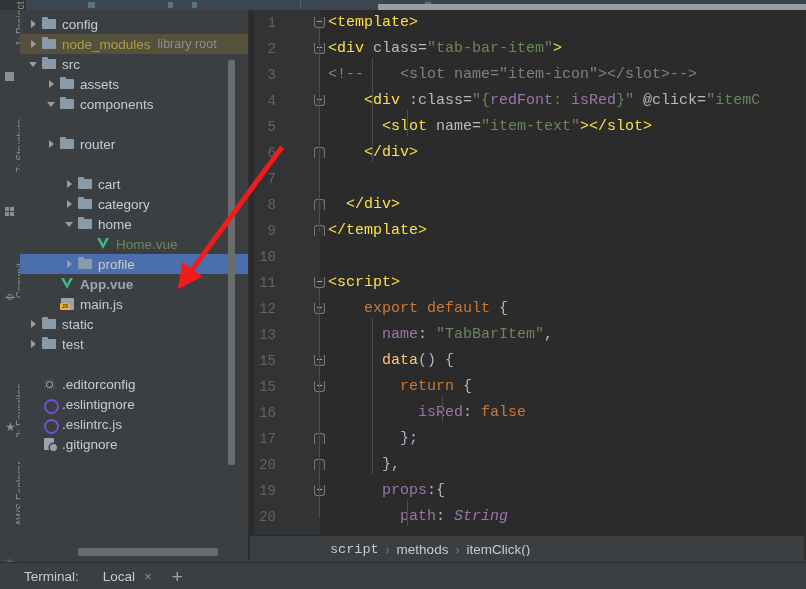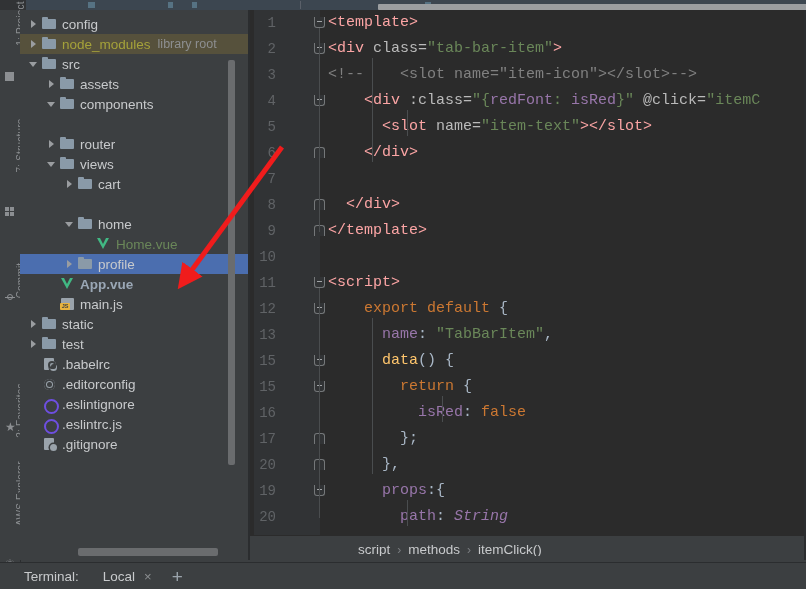--- a/index.html
+++ b/index.html
@@ -76,21 +76,21 @@
   .fm{position:absolute;left:0;top:7px;width:11px;height:11px;border:1px solid #747779;
       box-sizing:border-box;background:#313335;}
   .fm.minus::after{content:"";position:absolute;left:2px;top:4px;width:5px;height:1px;background:#a0a3a5;}
   .fm.top{border-radius:0 0 3px 3px;border-top:none;}
   .fm.end{border-radius:3px 3px 0 0;border-bottom:none;}
   .fline{position:absolute;left:69px;width:1px;background:#4a4d4f;}
   .code{position:absolute;left:78px;top:0;width:478px;height:525px;
         font-family:"Liberation Mono",monospace;font-size:15px;white-space:pre;overflow:hidden;}
   .cl{position:absolute;left:0;height:26px;line-height:26px;}
   .ind{position:absolute;width:1px;background:#4a4d4f;}
-  .tag{color:#fca5a5;}
+  .tag{color:#fde047;}
   .attr{color:#bababa;}
   .str{color:#6a8759;}
   .cmt{color:#808080;}
   .kw{color:#cc7832;}
   .prop{color:#9876aa;}
   .punc{color:#a9b7c6;}
   .fn{color:#ffc66d;}
   .ital{font-style:italic;}
   .pinkv{color:#9876aa;}
 
@@ -208,35 +208,35 @@
         <span>components</span>
       </div>
       <div class="row" style="top: 124px;">
         <div style="width: 26px; flex: 0 0 auto;"></div>
         <div class="tw r"></div>
         <div class="ico">
           <div class="folder"></div>
         </div>
         <span>router</span>
       </div>
-      <div class="row" style="top: 144px;">
-        <div style="width: 26px; flex: 0 0 auto;"></div>
-        <div class="tw d"></div>
-        <div class="ico">
-          <div class="folder"></div>
-        </div>
-        <span>views</span>
-      </div>
       <div class="row" style="top: 164px;">
         <div style="width: 44px; flex: 0 0 auto;"></div>
         <div class="tw r"></div>
         <div class="ico">
           <div class="folder"></div>
         </div>
         <span>cart</span>
+      </div>
+      <div class="row" style="top: 184px;">
+        <div style="width: 44px; flex: 0 0 auto;"></div>
+        <div class="tw r"></div>
+        <div class="ico">
+          <div class="folder"></div>
+        </div>
+        <span>category</span>
       </div>
       <div class="row" style="top: 204px;">
         <div style="width: 44px; flex: 0 0 auto;"></div>
         <div class="tw d"></div>
         <div class="ico">
           <div class="folder"></div>
         </div>
         <span>home</span>
       </div>
       <div class="row" style="top: 224px;">
@@ -280,29 +280,20 @@
         </div>
         <span>static</span>
       </div>
       <div class="row" style="top: 324px;">
         <div style="width: 8px; flex: 0 0 auto;"></div>
         <div class="tw r"></div>
         <div class="ico">
           <div class="folder"></div>
         </div>
         <span>test</span>
-      </div>
-      <div class="row" style="top: 344px;">
-        <div style="width: 8px; flex: 0 0 auto;"></div>
-        <div class="tw"></div>
-        <div class="ico">
-          <div class="docico"></div>
-          <div class="gearico" style="left:6px;top:4px;width:8px;height:8px;"></div>
-        </div>
-        <span>.babelrc</span>
       </div>
       <div class="row" style="top: 364px;">
         <div style="width: 8px; flex: 0 0 auto;"></div>
         <div class="tw"></div>
         <div class="ico">
           <div class="gearico"></div>
         </div>
         <span>.editorconfig</span>
       </div>
       <div class="row" style="top: 384px;">
@@ -398,21 +389,21 @@
           <div class="fm minus top"></div>
         </div>
         <div class="fline" style="top: 18px; height: 204px;"></div>
         <div class="fline" style="top: 278px; height: 230px;"></div>
       </div>
     <div class="gleft"></div>
     <div class="code"><div class="cl" style="top: 0px;"><span class="tag">&lt;template&gt;</span></div><div class="cl" style="top: 26px;"><span class="tag">&lt;div </span><span class="attr">class=</span><span class="str">"tab-bar-item"</span><span class="tag">&gt;</span></div><div class="cl" style="top: 52px;"><span class="cmt">&lt;!--    &lt;slot name="item-icon"&gt;&lt;/slot&gt;--&gt;</span></div><div class="cl" style="top: 78px;"><span class="tag">    &lt;div </span><span class="attr">:class=</span><span class="str">"{</span><span class="prop">redFont</span><span class="str">: </span><span class="prop">isRed</span><span class="str">}"</span><span class="attr"> @click=</span><span class="str">"itemC</span></div><div class="cl" style="top: 104px;"><span class="tag">      &lt;slot </span><span class="attr">name=</span><span class="str">"item-text"</span><span class="tag">&gt;&lt;/slot&gt;</span></div><div class="cl" style="top: 130px;"><span class="tag">    &lt;/div&gt;</span></div><div class="cl" style="top: 156px;"></div><div class="cl" style="top: 182px;"><span class="tag">  &lt;/div&gt;</span></div><div class="cl" style="top: 208px;"><span class="tag">&lt;/template&gt;</span></div><div class="cl" style="top: 234px;"></div><div class="cl" style="top: 260px;"><span class="tag">&lt;script&gt;</span></div><div class="cl" style="top: 286px;"><span class="kw">    export default </span><span class="punc">{</span></div><div class="cl" style="top: 312px;"><span class="prop">      name</span><span class="punc">: </span><span class="str">"TabBarItem"</span><span class="punc">,</span></div><div class="cl" style="top: 338px;"><span class="fn">      data</span><span class="punc">() {</span></div><div class="cl" style="top: 364px;"><span class="kw">        return </span><span class="punc">{</span></div><div class="cl" style="top: 390px;"><span class="prop">          isRed</span><span class="punc">: </span><span class="kw">false</span></div><div class="cl" style="top: 416px;"><span class="punc">        };</span></div><div class="cl" style="top: 442px;"><span class="punc">      },</span></div><div class="cl" style="top: 468px;"><span class="prop">      props</span><span class="punc">:{</span></div><div class="cl" style="top: 494px;"><span class="prop">        path</span><span class="punc">: </span><span class="pinkv ital">String</span></div><div class="ind" style="left: 44px; top: 48px; height: 104px;"></div><div class="ind" style="left: 79px; top: 100px; height: 26px;"></div><div class="ind" style="left: 44px; top: 308px; height: 156px;"></div><div class="ind" style="left: 79px; top: 334px; height: 0px;"></div><div class="ind" style="left: 114px; top: 386px; height: 26px;"></div><div class="ind" style="left: 79px; top: 490px; height: 26px;"></div></div>
   </div>
 
   <div class="crumb">
-    <span style="margin-left:108px;">script</span>
+    <span style="margin-left:80px;font-family:Liberation Mono, monospace;">script</span>
     <span class="sep">›</span>
     <span>methods</span>
     <span class="sep">›</span>
     <span>itemClick()</span>
   </div>
   <div class="edge-bottom"></div>
   <div class="edge-right"></div>
 
   <div class="termbar">
     <span class="lbl">Terminal:</span>

